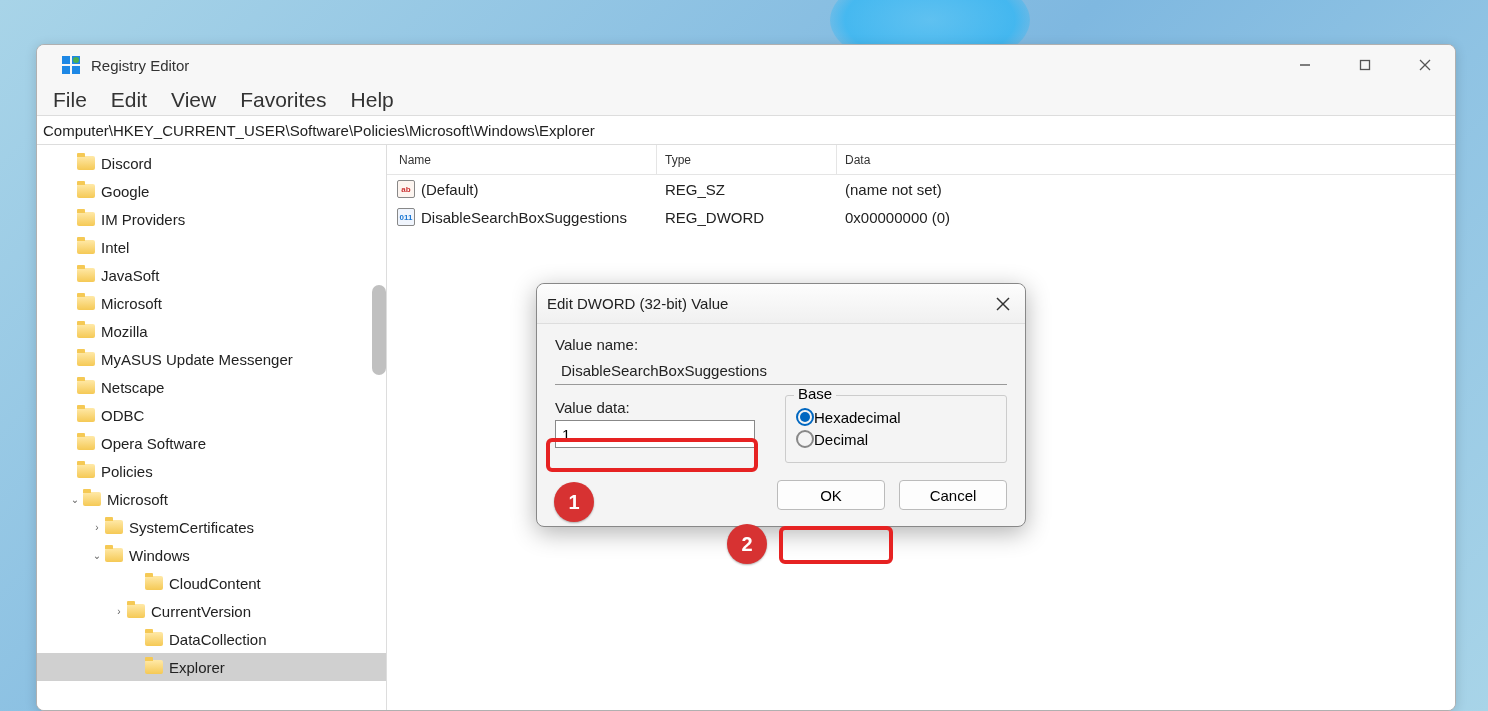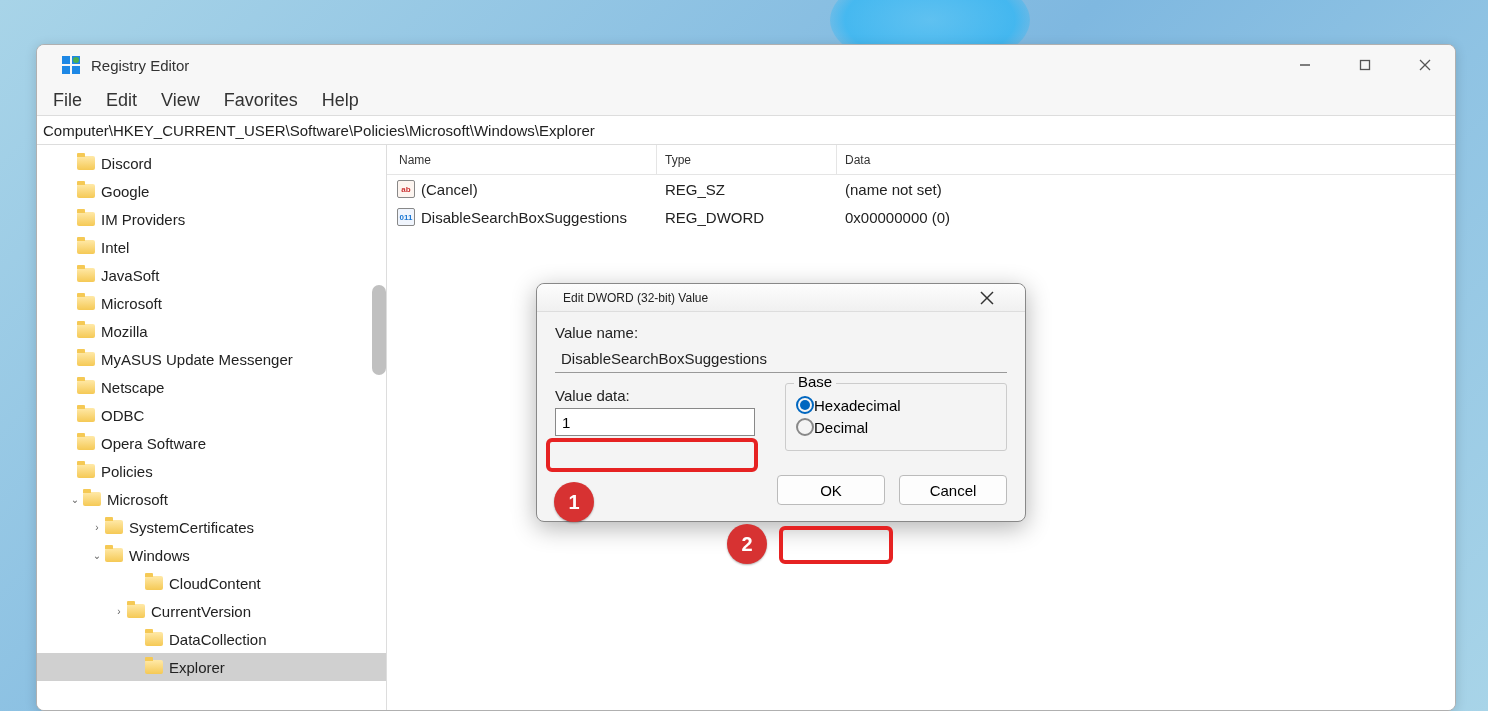--- a/index.html
+++ b/index.html
@@ -64,21 +64,21 @@
   }
   .menubar {
     height: 30px;
     display: flex;
     align-items: center;
     gap: 8px;
     padding: 0 8px;
     background: #f7f7f7;
     color: #333;
   }
-  .menuitem { padding: 2px 8px; font-size: 18px; }
+  .menuitem { padding: 2px 8px; font-size: 21px; }
   .addressbar {
     height: 30px;
     border-top: 1px solid #ddd;
     border-bottom: 1px solid #ddd;
     background: #fff;
     display: flex;
     align-items: center;
     padding: 0 6px;
     font-size: 15px;
     color: #222;
@@ -184,27 +184,27 @@
     top: 283px;
     left: 536px;
     width: 490px;
     background: #f4f4f4;
     border: 1px solid #888;
     border-radius: 8px;
     box-shadow: 0 6px 24px rgba(0,0,0,0.3);
     z-index: 20;
   }
   .dialog-title {
-    height: 28px;
+    height: 40px;
     background: linear-gradient(#fdfdfd, #f0f0f0);
     border-bottom: 1px solid #ddd;
     display: flex;
     align-items: center;
-    padding: 0 26px;
-    font-size: 12px;
+    padding: 0 10px;
+    font-size: 15px;
     color: #222;
     border-radius: 8px 8px 0 0;
   }
   .dialog-close {
     margin-left: auto;
     width: 24px; height: 24px;
     display: flex; align-items: center; justify-content: center;
     color: #333;
   }
   .dialog-body {
@@ -271,21 +271,21 @@
   .radio-outer.checked { border-color: #0067c0; }
   .radio-inner {
     width: 10px; height: 10px;
     border-radius: 50%;
     background: #0067c0;
   }
   .dlg-buttons {
     display: flex;
     justify-content: flex-end;
     gap: 14px;
-    margin-top: 24px;
+    margin-top: 17px;
   }
   .dlg-btn {
     width: 108px;
     height: 30px;
     background: #fdfdfd;
     border: 1px solid #bbb;
     border-radius: 4px;
     display: flex;
     align-items: center;
     justify-content: center;
@@ -470,21 +470,21 @@
     <div class="listpane">
       <div class="list-header">
         <div class="col-name">Name</div>
         <div class="col-type">Type</div>
         <div class="col-data">Data</div>
       </div>
       <div id="list-rows">
           <div class="list-row">
             <div class="row-name">
               <span class="reg-sz-icon">ab</span>
-              <span>(Cancel)</span>
+              <span>(Default)</span>
             </div>
             <div class="row-type">REG_SZ</div>
             <div class="row-data">(name not set)</div>
           </div>
           <div class="list-row">
             <div class="row-name">
               <span class="reg-dw-icon">011</span>
               <span>DisableSearchBoxSuggestions</span>
             </div>
             <div class="row-type">REG_DWORD</div>

